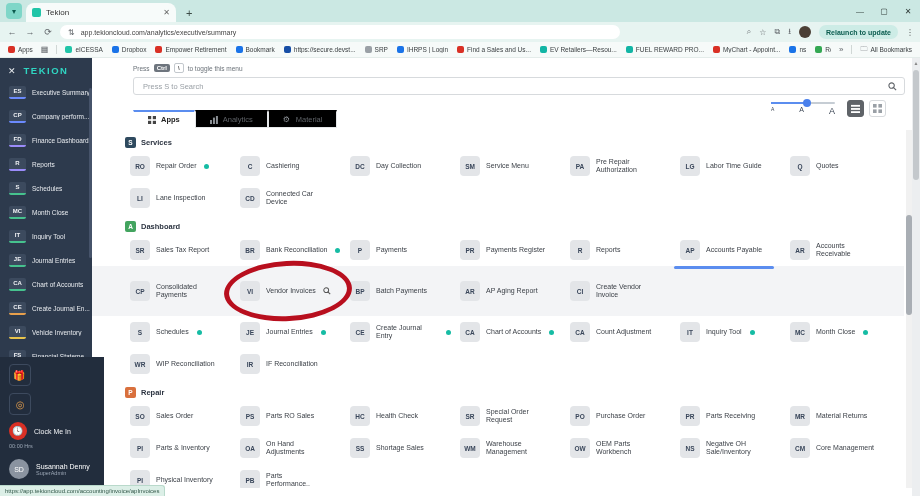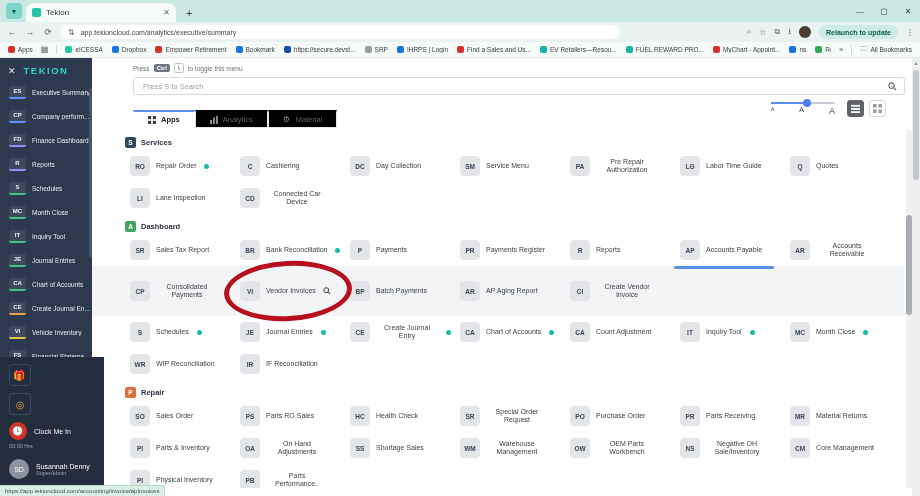--- a/index.html
+++ b/index.html
@@ -77,21 +77,21 @@
   .slider-track{position:absolute;left:0;top:4px;width:64px;height:2px;background:#c6cdd4;border-radius:1px;}
   .slider-fill{position:absolute;left:0;top:4px;width:36px;height:2px;background:#5b8def;}
   .slider-thumb{position:absolute;left:32px;top:1px;width:8px;height:8px;border-radius:50%;background:#4a80ec;}
   .slider-ticks{position:absolute;left:0;top:8px;width:64px;display:flex;justify-content:space-between;color:#3b4554;}
   .tick-a1{font-size:5px;}.tick-a2{font-size:7px;}.tick-a3{font-size:9px;}
   .view-btn{width:17px;height:17px;border-radius:3px;display:flex;align-items:center;justify-content:center;border:1px solid #d7dadd;background:#fff;}
   .view-btn.active{background:#5f6368;border-color:#5f6368;}
   #view-btns{display:flex;gap:5px;margin-top:2px;}
 
   
-  #app-grid{position:absolute;left:0;top:72px;width:812px;height:358px;overflow:hidden;text-align:center;}
+  #app-grid{position:absolute;left:0;top:72px;width:812px;height:358px;overflow:hidden;}
   .sec-head{display:flex;align-items:center;gap:5px;margin:7px 0 2px 33px;}
   .sec-ico{width:11px;height:11px;border-radius:2px;color:#fff;font-size:6.5px;font-weight:bold;display:flex;align-items:center;justify-content:center;flex:none;}
   .sec-label{font-size:7.5px;font-weight:bold;color:#2b3340;}
   .app-row{display:grid;grid-template-columns:repeat(7,110px);padding:5px 0 5px 38px;min-height:32px;align-items:center;}
   .app-row.hl{background:#f3f4f6;min-height:50px;}
   .app-cell{position:relative;display:flex;align-items:center;gap:6px;padding-right:8px;}
   .app-ico{width:20px;height:20px;background:#e3e5e8;border-radius:4px;color:#39465a;font-size:6.5px;font-weight:bold;display:flex;align-items:center;justify-content:center;flex:none;}
   .app-label{font-size:7px;color:#3a3f46;line-height:1.15;max-width:62px;}
   .dot{width:5px;height:5px;border-radius:50%;background:#16bca4;flex:none;margin-left:2px;}
   .cell-mag{flex:none;margin-left:1px;}

